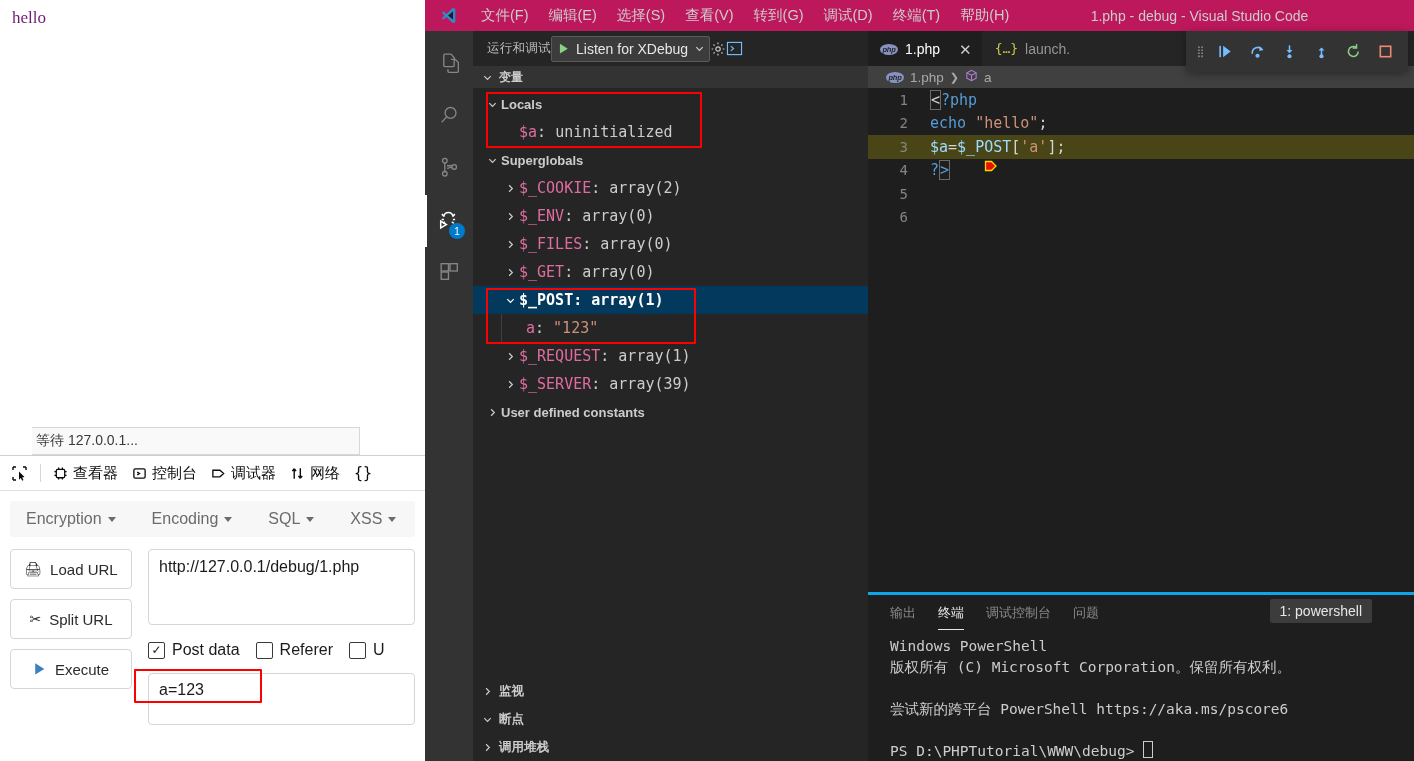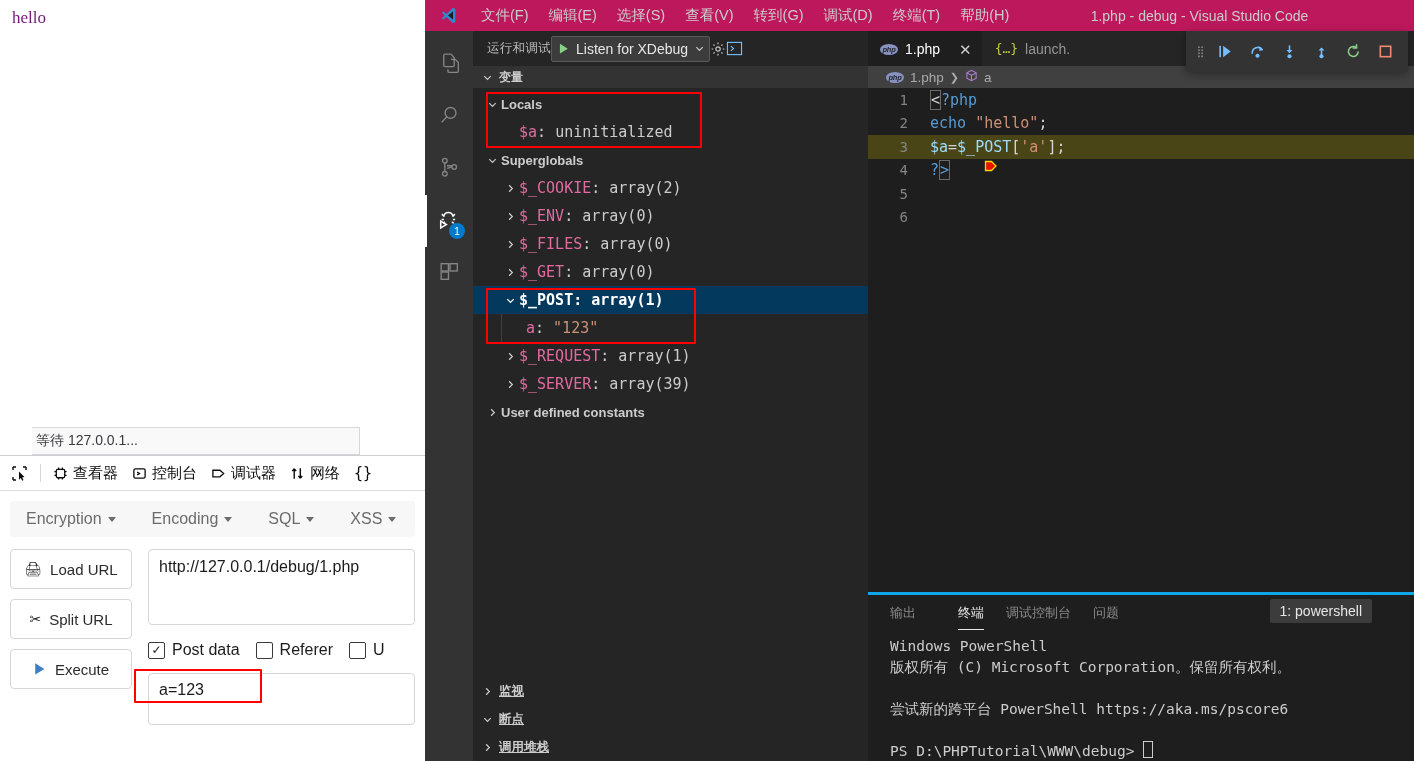--- a/index.html
+++ b/index.html
@@ -170,21 +170,21 @@
   .vval{color:#cccccc;}
   .vval.str{color:#ce9178;}
   .vval.uninit{color:#cccccc;}
   .indent-1{padding-left:10px;}
   .indent-2{padding-left:28px;}
   .indent-3{padding-left:46px;}
   .guide{border-left:1px solid #404040;height:28px;margin-right:8px;}
 
   .hl-box{position:absolute;border:2px solid #ff0000;pointer-events:none;border-radius:1px;}
 
-  #sidebar-bottom{flex:none;text-decoration:underline;}
+  #sidebar-bottom{flex:none;}
   .sec-row{
     height:28px;display:flex;align-items:center;gap:4px;padding-left:6px;
     font-size:12.5px;font-weight:bold;color:#cccccc;
   }
 
   
   #editor-col{flex:1;display:flex;flex-direction:column;min-width:0;background:#404040;}
   #tabbar{height:35px;background:#252526;display:flex;align-items:stretch;position:relative;flex:none;}
   .tab{
     display:flex;align-items:center;gap:7px;padding:0 10px 0 12px;font-size:14px;
@@ -231,21 +231,21 @@
   .t-str{color:#ce9178;}
   .t-var{color:#9cdcfe;}
   .t-punc{color:#d4d4d4;}
   .t-op{color:#d4d4d4;}
   .cursorbox{display:inline-block;border:1px solid #6b6b6b;}
 
   
   #panel{height:166px;background:#1e1e1e;border-top:3px solid #0ea5e9;flex:none;display:flex;flex-direction:column;}
   #panel-tabs{height:35px;display:flex;align-items:center;gap:22px;padding-left:22px;position:relative;flex:none;}
   .ptab{font-size:13px;color:#8a8a8a;position:relative;padding:9px 0 8px 0;white-space:nowrap;}
-  .ptab.active{color:#e7e7e7;margin-left:20px;}
+  .ptab.active{color:#e7e7e7;}
   .ptab.active:after{content:"";position:absolute;left:0;right:0;bottom:0;height:1px;background:#e7e7e7;}
   #term-select{
     position:absolute;right:42px;top:4px;background:#3c3c3c;color:#e7e7e7;
     font-size:14px;padding:4px 10px;border-radius:2px;white-space:nowrap;
   }
   #term-body{
     flex:1;padding:6px 0 12px 22px;font-family:"DejaVu Sans Mono","Liberation Mono",monospace;
     font-size:14.5px;color:#cccccc;line-height:21px;overflow:hidden;
   }
   .term-line{white-space:pre;}

